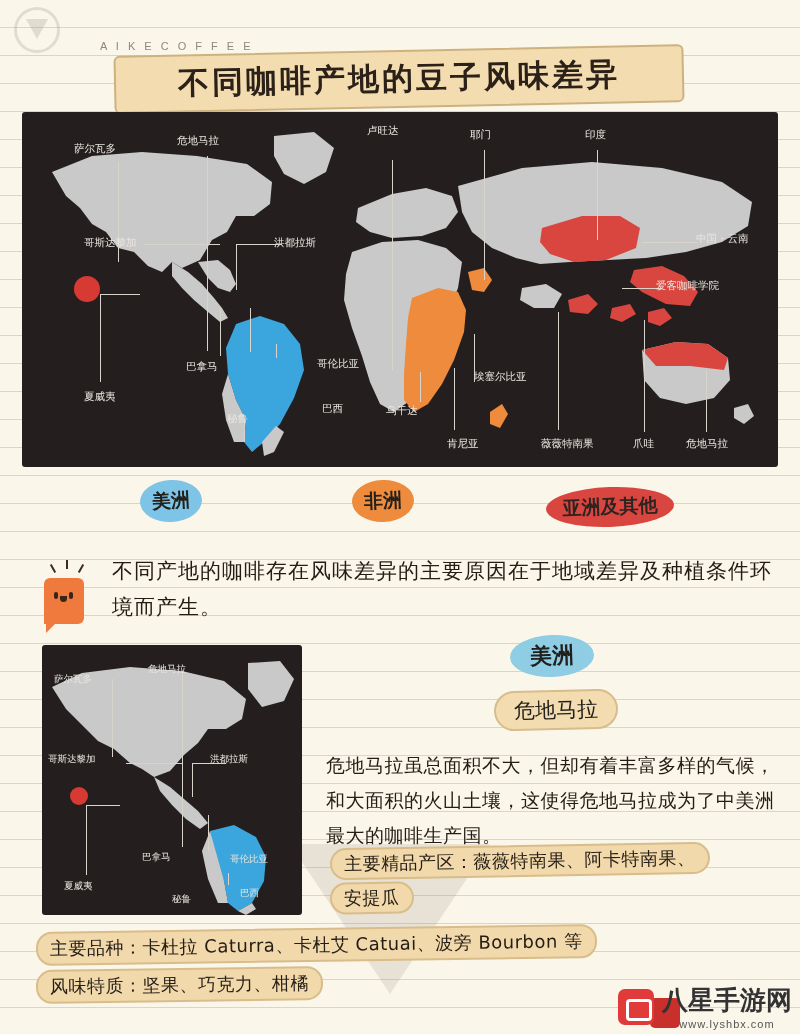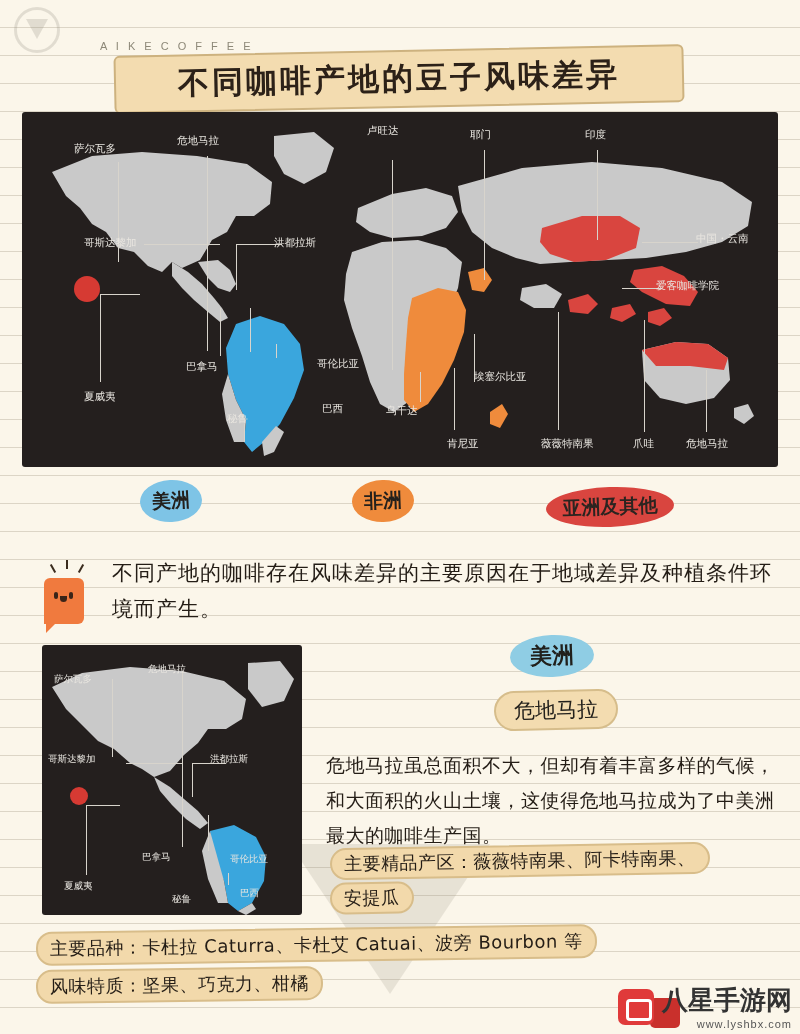--- a/index.html
+++ b/index.html
@@ -152,21 +152,21 @@
 
   
   .intro {
     position: absolute;
     left: 112px; top: 555px;
     width: 660px;
     font-size: 21px;
     line-height: 36px;
     color: #241d16;
     letter-spacing: 1px;
-    font-family: Liberation Sans, sans-serif;
+    font-family: Liberation Mono, monospace;
   }
   .speech {
     position: absolute;
     left: 44px; top: 578px;
     width: 40px; height: 46px;
     background: #f07a3e;
     border-radius: 6px 6px 6px 0;
   }
   .speech::after{
     content:"";
@@ -244,21 +244,21 @@
     background: #e03a3a;
     border-radius: 7px;
     position: relative;
   }
   .site-wm .gp::before{
     content:""; position:absolute; left:8px; top:10px;
     width:20px;height:16px;border:3px solid #fff;border-radius:4px;
   }
   .site-wm .txt { font-size: 26px; color:#333; font-weight: bold; font-family:"DejaVu Sans",sans-serif;}
   .site-wm .url { font-size: 11px; color: #555; letter-spacing: 1px; }
-  .site-wm .col { display:flex; flex-direction:column; align-items:flex-end; }
+  .site-wm .col { display:flex; flex-direction:column; align-items:center; }
   .site-sq { position:absolute; right: 120px; bottom: 6px; width:30px;height:30px;background:#c9302c;border-radius:5px;}
 </style>
 </head>
 <body>
 
 <div class="paper"></div>
 
 <div class="watermark-top">
   <div class="wm-logo"></div>
 </div>

